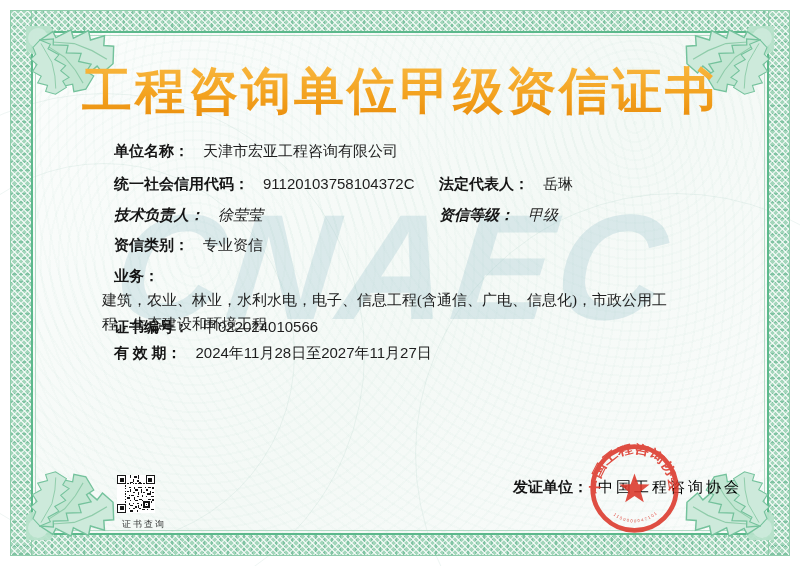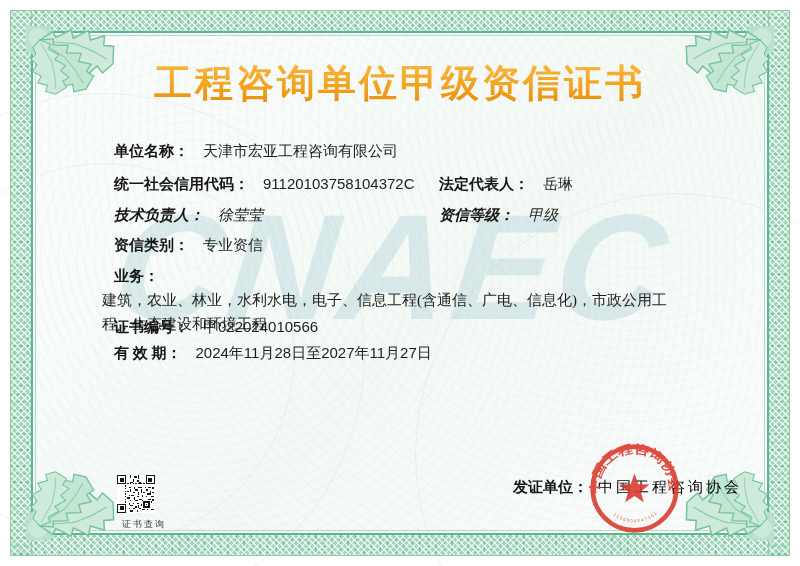--- a/index.html
+++ b/index.html
@@ -55,21 +55,21 @@
   
   .corner{position:absolute;width:118px;height:118px;z-index:1;}
   .c-tl{left:26px;top:26px;}
   .c-tr{right:26px;top:26px;transform:scaleX(-1);}
   .c-bl{left:26px;bottom:26px;transform:scaleY(-1);}
   .c-br{right:26px;bottom:26px;transform:scale(-1,-1);}
 
   
   .title{
     position:absolute;left:0;right:0;top:58px;z-index:2;
-    text-align:center;font-size:38px;font-weight:700;letter-spacing:3px;
+    text-align:center;font-size:50px;font-weight:700;letter-spacing:3px;
     font-family:"Liberation Sans","DejaVu Sans",sans-serif;
     background:linear-gradient(180deg,#f9bb45 0%,#f3a21f 55%,#e88909 100%);
     -webkit-background-clip:text;background-clip:text;color:transparent;
   }
 
   
   .row{position:absolute;left:88px;width:630px;z-index:2;font-size:15px;color:#1d1d1d;}
   .lbl{font-weight:700;color:#151515;margin-left:26px;}
   .val{margin-left:14px;}
   .num{font-family:"Liberation Sans","DejaVu Sans",sans-serif;text-align:center;}

